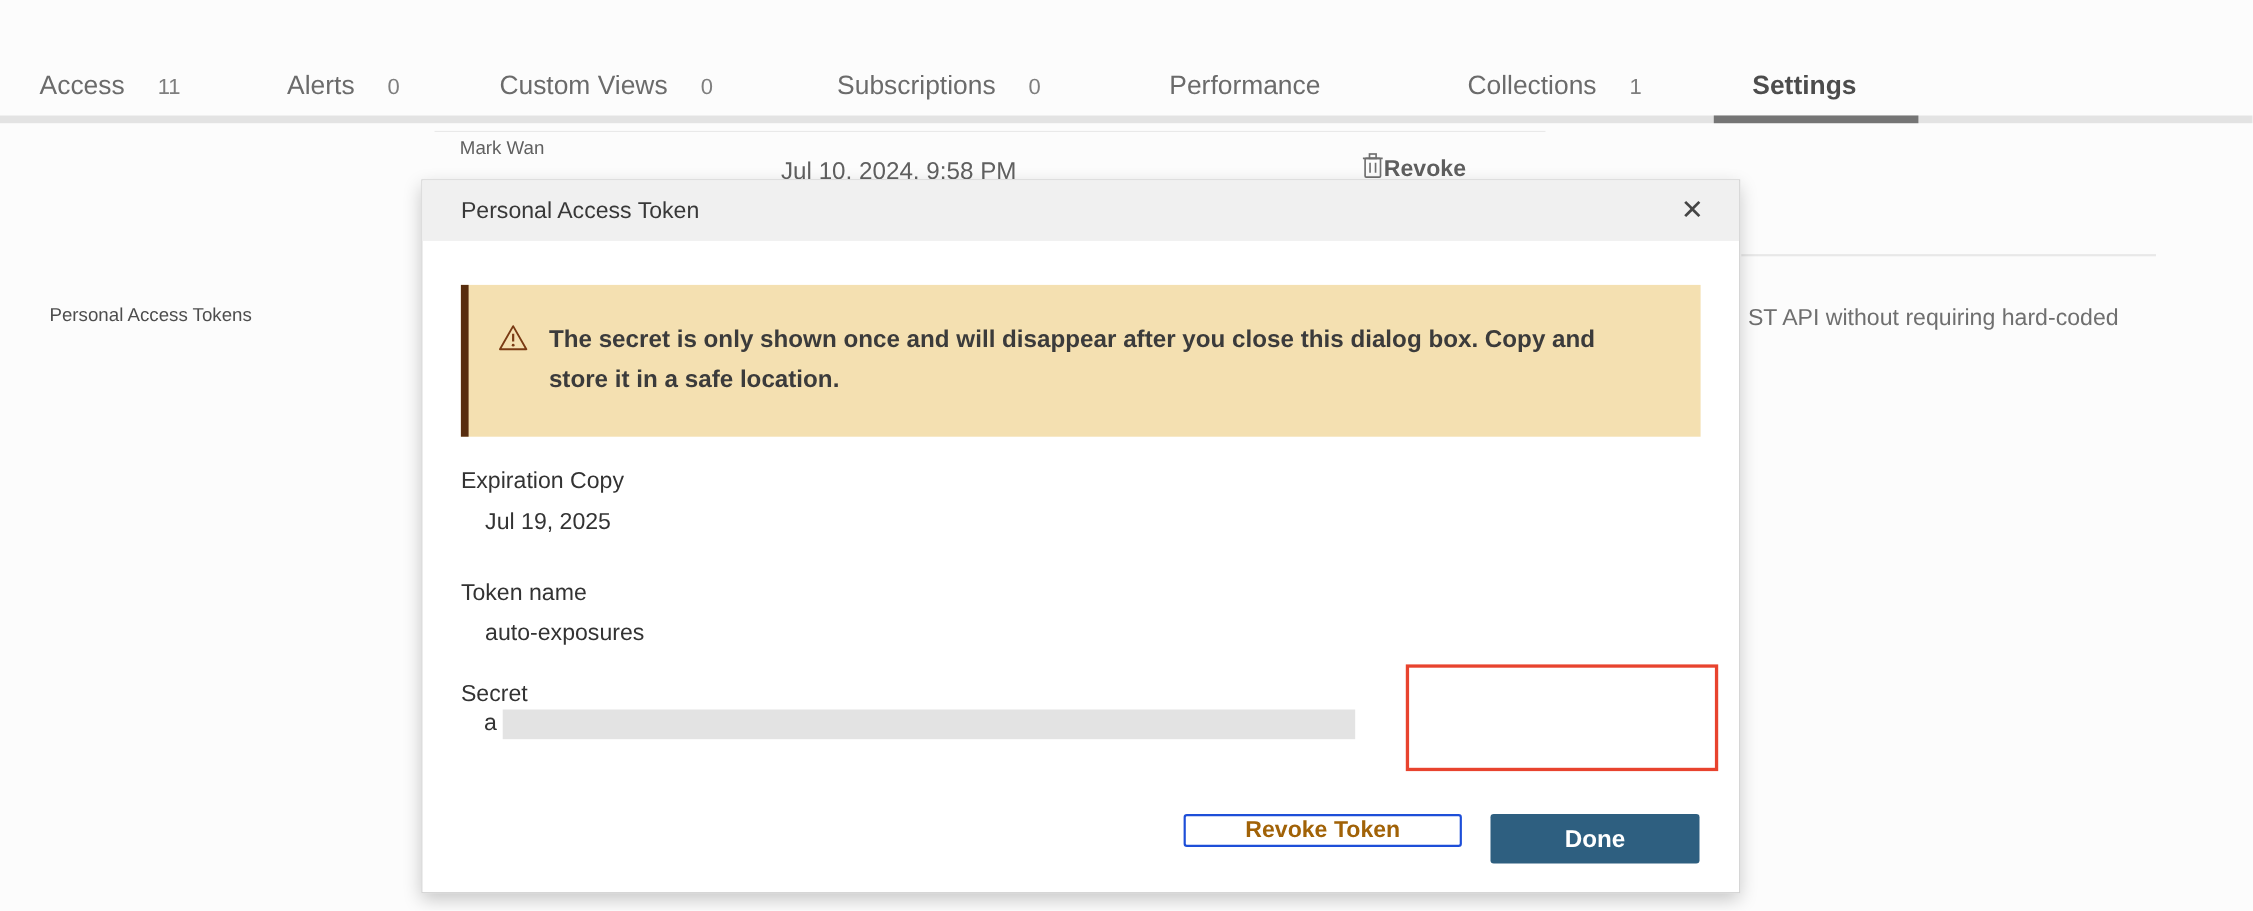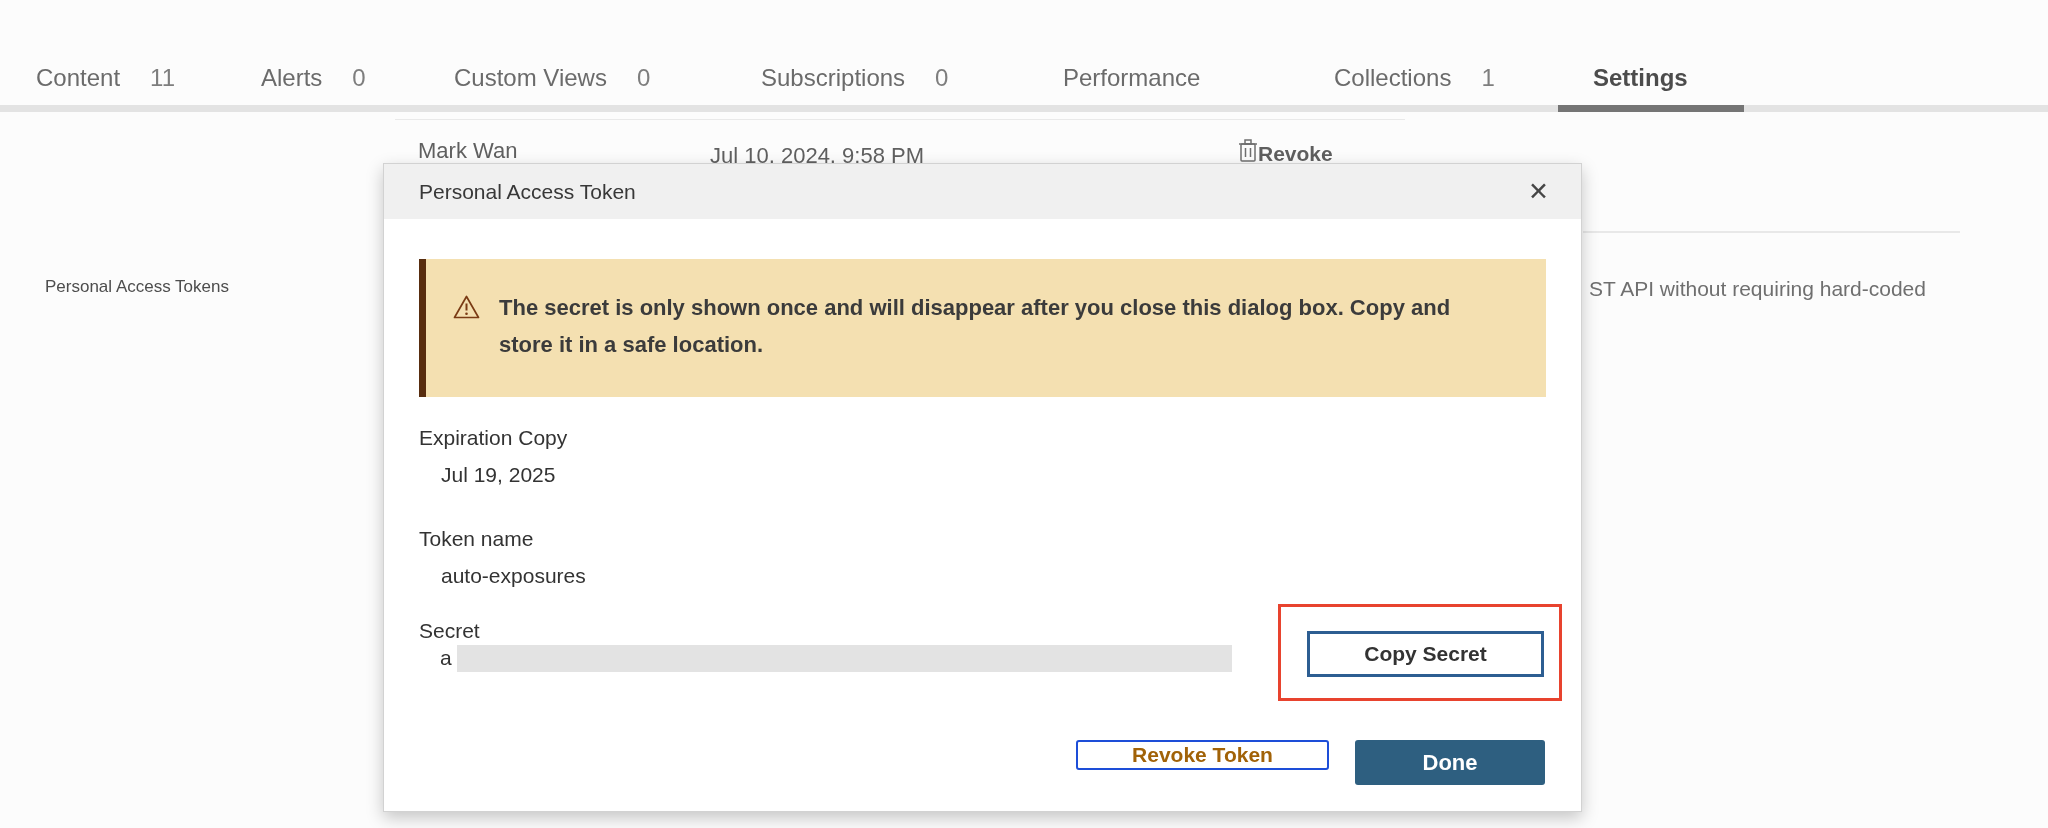--- a/index.html
+++ b/index.html
@@ -7,25 +7,25 @@
   .root {
     position:relative; width:2048px; height:828px; overflow:hidden;
     font-family:"Liberation Sans", sans-serif; background:#fcfcfc;
   }
   
   .tabbar { position:absolute; top:0; left:0; width:2048px; height:112px; }
   .tab-border { position:absolute; top:105px; left:0; width:2048px; height:7px; background:#e3e3e3; }
   .tab-indicator { position:absolute; top:105px; left:1558px; width:186px; height:7px; background:var(--tab-indicator,#757575); }
   .tab { position:absolute; top:64px; display:flex; align-items:baseline; cursor:pointer; }
   .tab .lbl { font-size:24px; color:#6b6b6b; white-space:nowrap; }
-  .tab .cnt { font-size:24px; color:#7e7e7e; margin-left:30px; }
+  .tab .cnt { font-size:20px; color:#7e7e7e; margin-left:30px; }
   .tab.active .lbl { color:#4c4c4c; font-weight:bold; }
   
   .bg-line-top { position:absolute; left:395px; top:119px; width:1010px; height:1px; background:#e9e9e9; }
-  .bg-user { position:absolute; left:418px; top:138px; font-size:22px; color:#606060; }
+  .bg-user { position:absolute; left:418px; top:125px; font-size:17px; color:#606060; }
   .bg-time { position:absolute; left:710px; top:143px; font-size:22px; color:#606060; }
   .bg-revoke { position:absolute; left:1238px; top:138px; display:flex; align-items:flex-start; gap:0; cursor:pointer; }
   .bg-revoke .txt { font-size:21px; font-weight:bold; color:#5f5f5f; padding-top:4px; }
   .section-title { position:absolute; left:45px; top:277px; font-size:17px; font-weight:normal; color:#4d4d4d; }
   .bg-divider-right { position:absolute; left:1583px; top:231px; width:377px; height:2px; background:#e8e8e8; }
   .bg-desc { position:absolute; left:1589px; top:277px; font-size:21px; color:#6f6f6f; white-space:nowrap; }
   
   .dialog {
     position:absolute; left:383px; top:163px; width:1199px; height:649px;
     background:#fff; border:1px solid #d2d2d2;
@@ -75,21 +75,21 @@
 </head>
 <body>
 
 <div class="root">
 
   <div class="tabbar">
     <div class="tab-border"></div>
     <div class="tab-indicator"></div>
 
     <div class="tab" style="left:36px">
-      <span class="lbl">Content</span>
+      <span class="lbl">Access</span>
       <span class="cnt">11</span>
     </div>
     <div class="tab" style="left:261px">
       <span class="lbl">Alerts</span>
       <span class="cnt">0</span>
     </div>
     <div class="tab" style="left:454px">
       <span class="lbl">Custom Views</span>
       <span class="cnt">0</span>
     </div>
@@ -149,20 +149,19 @@
     <div class="fld-label exp-label">Expiration Copy</div>
     <div class="fld-value exp-value">Jul 19, 2025</div>
 
     <div class="fld-label tok-label">Token name</div>
     <div class="fld-value tok-value">auto-exposures</div>
 
     <div class="fld-label sec-label">Secret</div>
     <div class="fld-value sec-value">a</div>
     <div class="sec-bar"></div>
 
-    <button class="btn copy-btn">Copy Secret</button>
     <div class="annotation"></div>
 
     <button class="btn revoke-btn">Revoke Token</button>
     <button class="btn done-btn">Done</button>
   </div>
 
 </div>
 
 </body></html>

